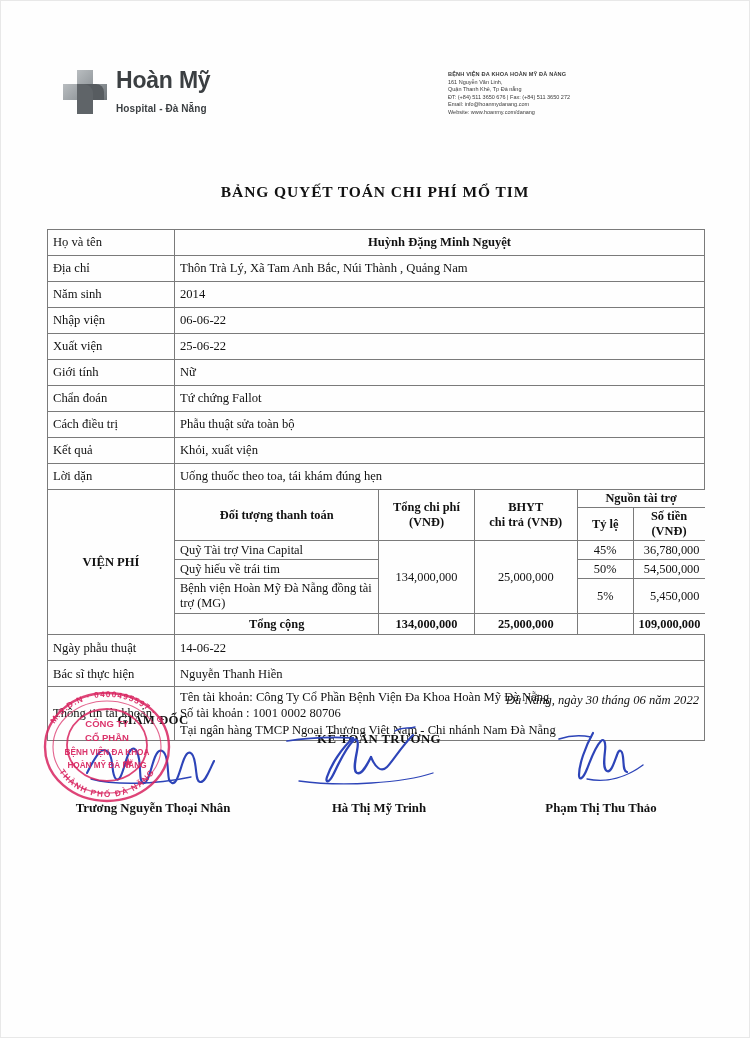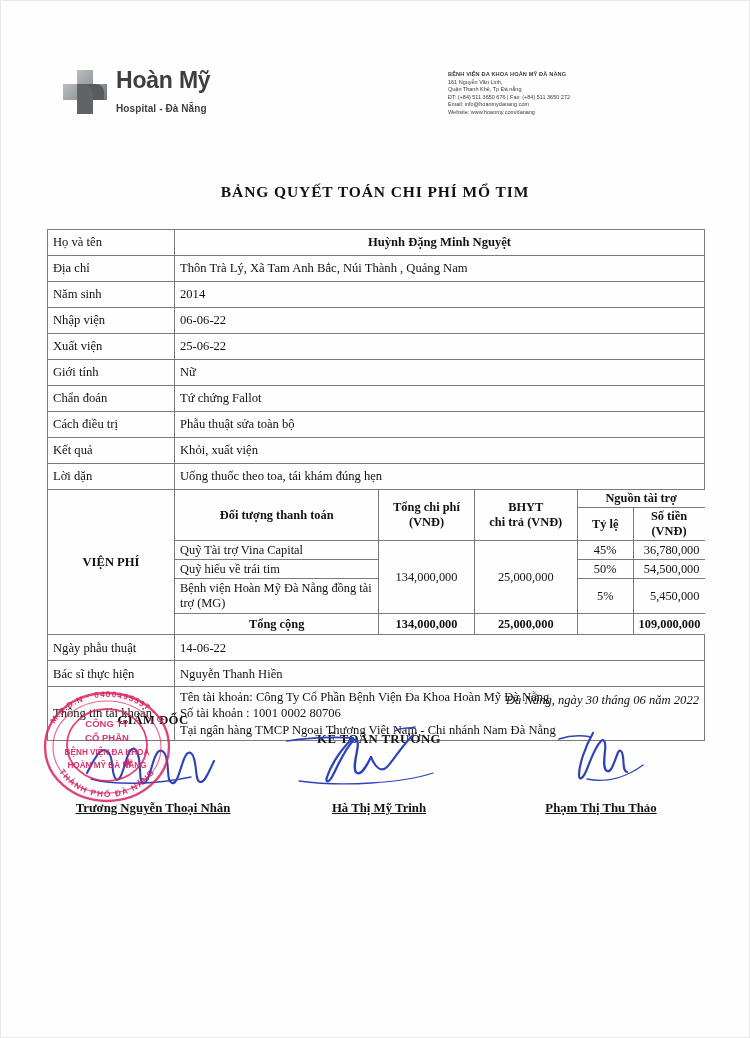--- a/index.html
+++ b/index.html
@@ -201,21 +201,20 @@
   }
   .sig-col.c1 { left: 6px;   width: 200px; }
   .sig-col.c2 { left: 232px; width: 200px; margin-top: 19px; }
   .sig-col.c3 { left: 450px; width: 208px; }
   .sig-name {
     position: absolute;
     top: 108px;
     text-align: center;
     font-size: 12.8px;
     font-weight: bold;
-    text-decoration: underline;
   }
   .sig-name.c1 { left: 0;    width: 212px; }
   .sig-name.c2 { left: 232px; width: 200px; }
   .sig-name.c3 { left: 450px; width: 208px; }
 
   
   .ink {
     position: absolute;
     pointer-events: none;
   }

